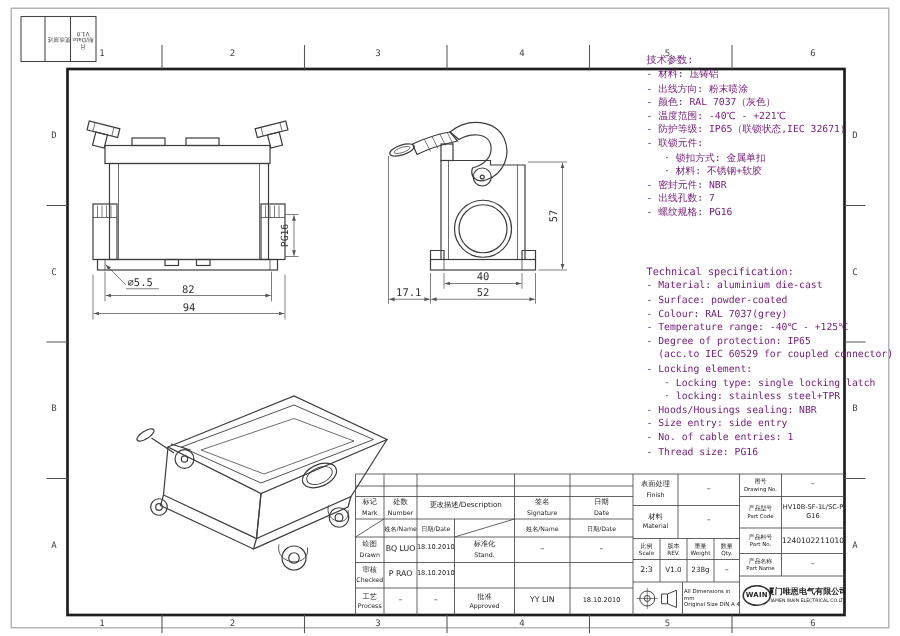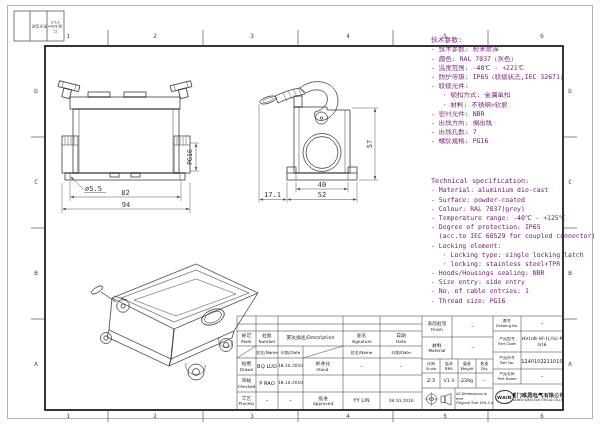--- a/index.html
+++ b/index.html
@@ -198,29 +198,29 @@
     <div class="revcell"></div>
     <div class="revcell">更改描述</div>
     <div class="revcell">
       <span>日期/Date</span>
       <span>V1.0</span>
     </div>
   </div>
 
   <div class="spec mono" style="top:36px;">
     <div class="title">技术参数:</div>
-    <div class="ln">- 技术参数: 粉末喷涂</div>
+    <div class="ln">- 材料: 压铸铝</div>
+    <div class="ln">- 出线方向: 粉末喷涂</div>
     <div class="ln">- 颜色: RAL 7037（灰色）</div>
     <div class="ln">- 温度范围: -40℃ - +221℃</div>
     <div class="ln">- 防护等级: IP65（联锁状态,IEC 32671）</div>
     <div class="ln">- 联锁元件:</div>
     <div class="ln">   · 锁扣方式: 金属单扣</div>
     <div class="ln">   · 材料: 不锈钢+软胶</div>
     <div class="ln">- 密封元件: NBR</div>
-    <div class="ln">- 出线方向: 侧出线</div>
     <div class="ln">- 出线孔数: 7</div>
     <div class="ln">- 螺纹规格: PG16</div>
   </div>
 
   <div class="spec mono" style="top:177px;">
     <div class="title">Technical specification:</div>
     <div class="ln">- Material: aluminium die-cast</div>
     <div class="ln">- Surface: powder-coated</div>
     <div class="ln">- Colour: RAL 7037(grey)</div>
     <div class="ln">- Temperature range: -40℃ - +125℃</div>

